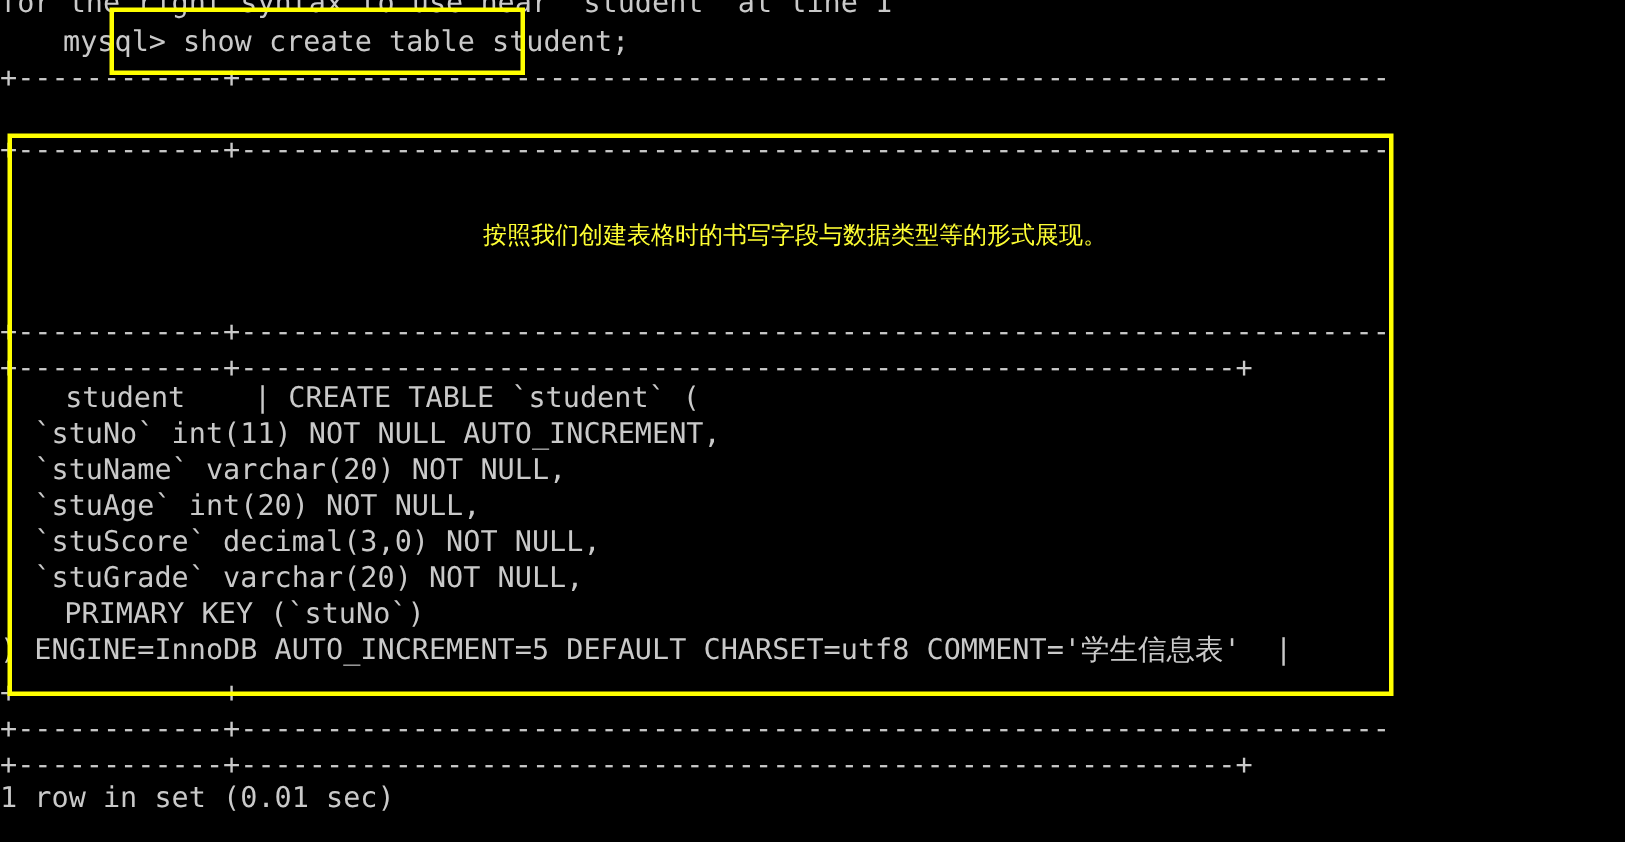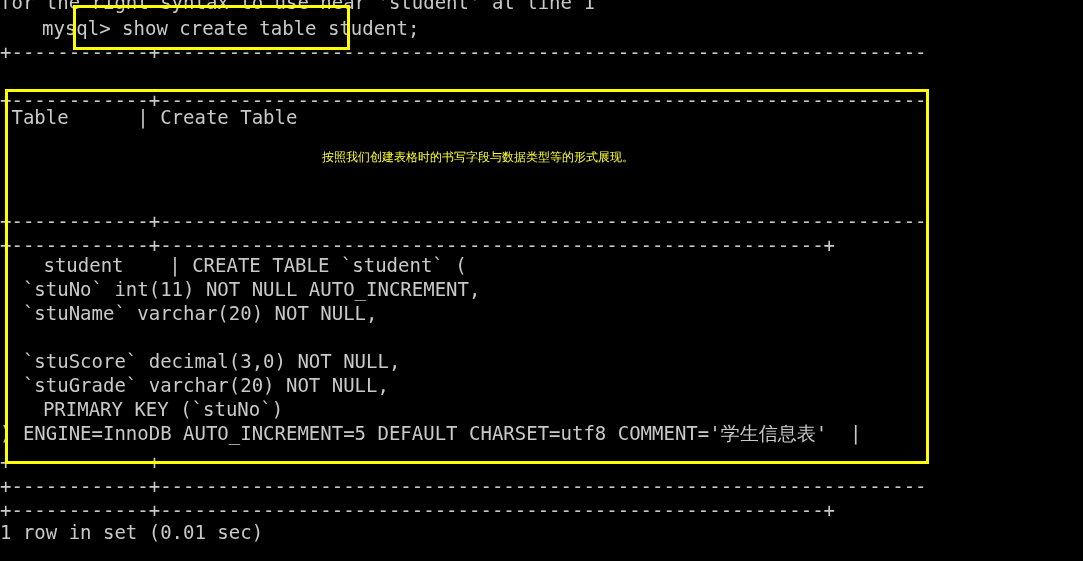--- a/index.html
+++ b/index.html
@@ -37,21 +37,21 @@
     left: 0;
     white-space: pre;
     font-family: "DejaVu Sans Mono", "Liberation Mono", monospace;
     font-size: 19px;
     line-height: 24px;
     color: #c9c9c9;
   }
 
   .cjk {
     font-family: "DejaVu Sans", "Liberation Sans", sans-serif;
-    font-size: 12px;
+    font-size: 16px;
     letter-spacing: 0px;
   }
 
   .annot {
     color: #ffff33;
   }
 
   
   .hl {
     position: absolute;
@@ -72,33 +72,33 @@
   
   <div class="row" style="top:16px; left:0px;padding-left:42px;"><span>mysql&gt;</span><span> show create table student;</span></div>
 
   
   <div class="row" style="top:40px; left:0px;">+------------+-------------------------------------------------------------------</div>
 
   
   <div class="row" style="top:88px; left:0px;">+------------+-------------------------------------------------------------------</div>
 
   
-  <div class="row" style="top:105px; left:0px;"><span> Table      </span><span>|</span><span> Create Table</span></div>
 
   
   <div class="row cjk annot" style="top:145px; left:322px;">按照我们创建表格时的书写字段与数据类型等的形式展现。</div>
 
   
   <div class="row" style="top:209px; left:0px;">+------------+-------------------------------------------------------------------</div>
   <div class="row" style="top:233px; left:0px;">+------------+----------------------------------------------------------+</div>
 
   
   <div class="row" style="top:253px; left:0px;margin-left:32px;"> student    | CREATE TABLE `student` (</div>
   <div class="row" style="top:277px; left:0px;">  `stuNo` int(11) NOT NULL AUTO_INCREMENT,</div>
   <div class="row" style="top:301px; left:0px;">  `stuName` varchar(20) NOT NULL,</div>
+  <div class="row" style="top:325px; left:0px;">  `stuAge` int(20) NOT NULL,</div>
   <div class="row" style="top:349px; left:0px;">  `stuScore` decimal(3,0) NOT NULL,</div>
   <div class="row" style="top:373px; left:0px;">  `stuGrade` varchar(20) NOT NULL,</div>
   <div class="row" style="top:397px; left:0px;margin-left:20px;">  PRIMARY KEY (`stuNo`)</div>
   <div class="row" style="top:421px; left:0px;">) ENGINE=InnoDB AUTO_INCREMENT=5 DEFAULT CHARSET=utf8 COMMENT='学生信息表'  |</div>
 
   
   <div class="row" style="top:450px; left:0px;">+------------+-------------------------------------------------------------------</div>
   <div class="row" style="top:474px; left:0px;">+------------+-------------------------------------------------------------------</div>
   <div class="row" style="top:498px; left:0px;">+------------+----------------------------------------------------------+</div>
 

